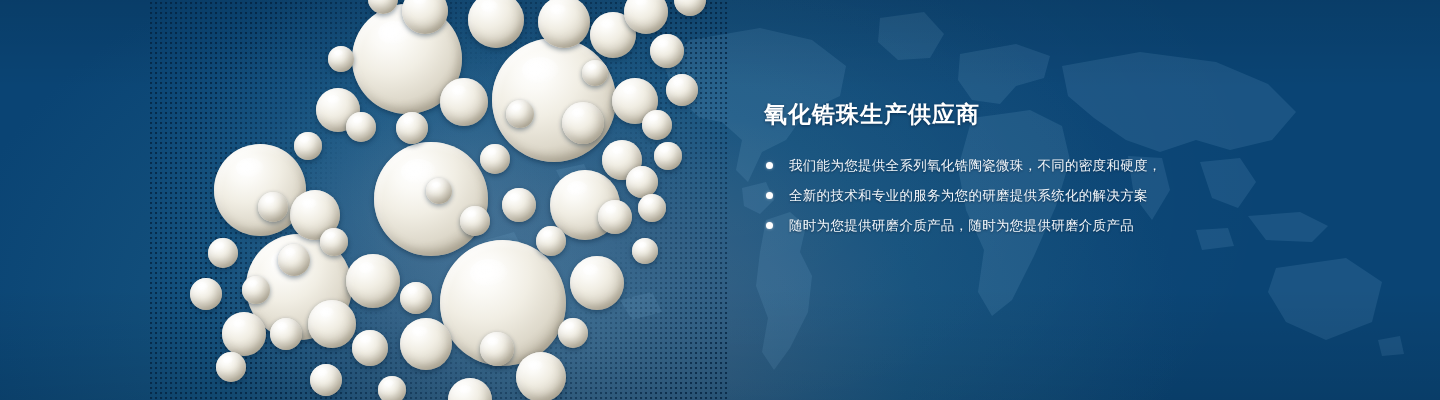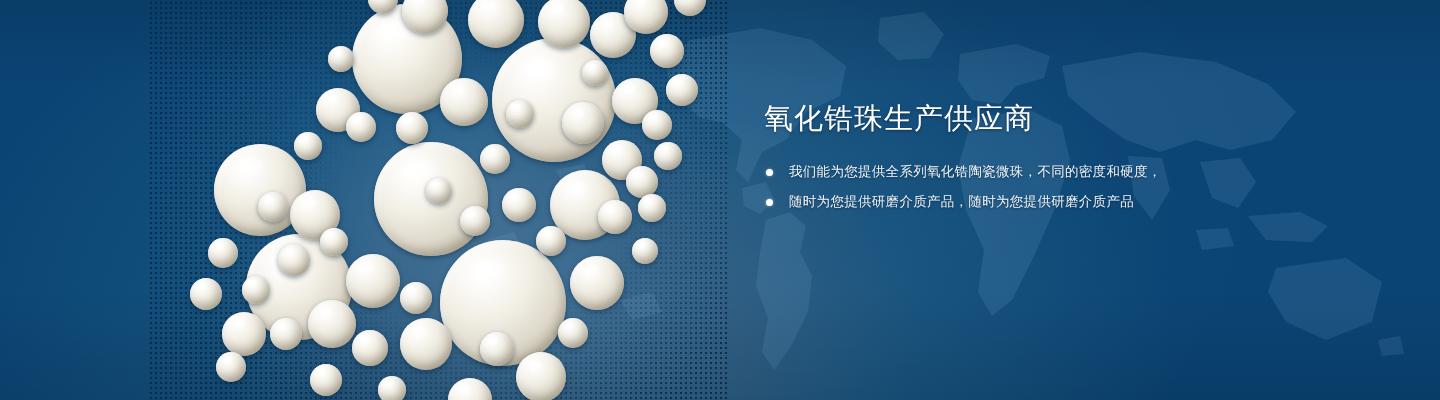--- a/index.html
+++ b/index.html
@@ -74,22 +74,22 @@
     filter:blur(.6px);
   }
   .bead.sm::after{width:34%;height:26%;left:22%;top:14%;}
 
   
   .copy{
     position:absolute;left:764px;top:100px;width:600px;
   }
   .headline{
     margin:0;
-    font-size:29px;
-    font-weight:400;
+    font-size:23px;
+    font-weight:700;
     line-height:1.25;
     color:#ffffff;
     letter-spacing:1px;
     text-shadow:0 1px 3px rgba(0,20,45,.55);
   }
   .bullets{
     list-style:none;
     margin:24px 0 0 0;padding:0;
   }
   .bullet{
@@ -101,21 +101,21 @@
     line-height:24px;
     letter-spacing:.3px;
     text-shadow:0 1px 2px rgba(0,18,40,.5);
   }
   .bullet .dot{
     position:absolute;left:2px;top:9px;
     width:7px;height:7px;border-radius:50%;
     background:#ffffff;
     box-shadow:0 0 3px rgba(255,255,255,.5);
   }
-  .bullet .ln{display:block;font-family:Liberation Serif, serif;}
+  .bullet .ln{display:block;}
 </style>
 </head>
 <body>
 
 <div class="banner">
 
   <div class="bg-base"></div>
 
   <div class="world-map">
     <svg viewBox="0 0 1440 400" preserveAspectRatio="none" aria-hidden="true">
@@ -226,20 +226,24 @@
   <div class="copy">
     <h1 class="headline">氧化锆珠生产供应商</h1>
 
     <ul class="bullets">
 
       <li class="bullet">
         <span class="dot"></span>
         <span class="ln">我们能为您提供全系列氧化锆陶瓷微珠，不同的密度和硬度，</span>
       </li>
 
+      <li class="bullet">
+        <span class="dot"></span>
+        <span class="ln">全新的技术和专业的服务为您的研磨提供系统化的解决方案</span>
+      </li>
 
       <li class="bullet">
         <span class="dot"></span>
         <span class="ln">随时为您提供研磨介质产品，随时为您提供研磨介质产品</span>
       </li>
 
     </ul>
   </div>
 
 </div>

